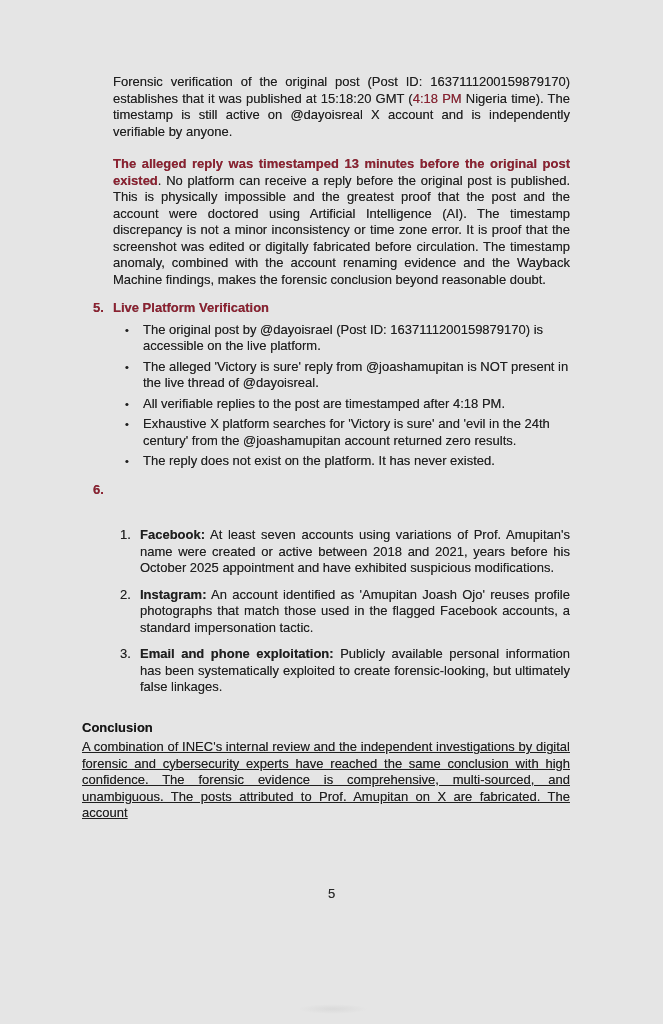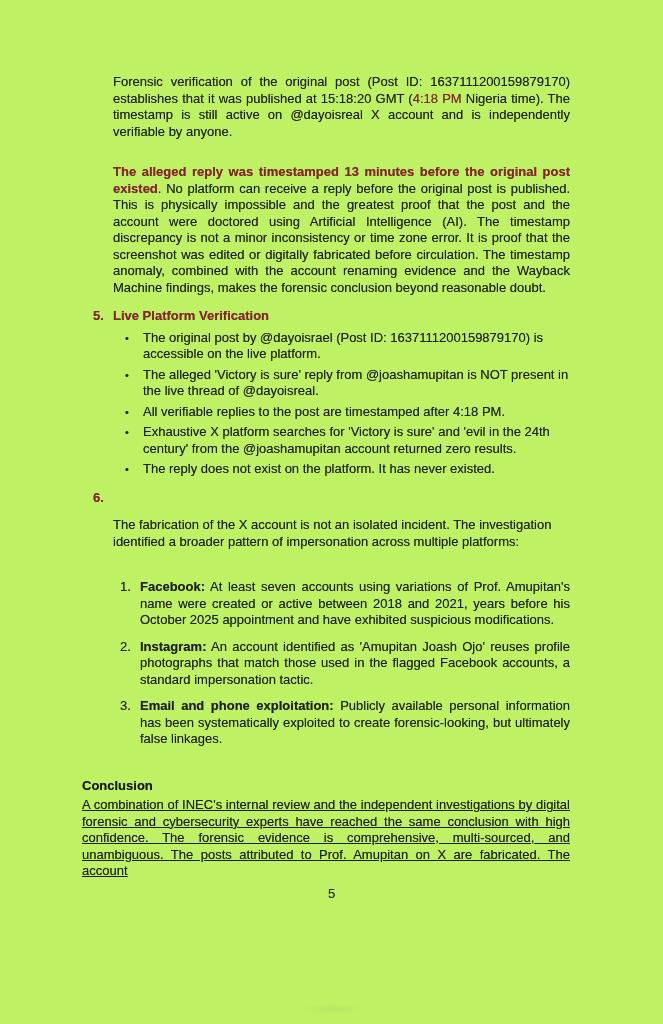--- a/index.html
+++ b/index.html
@@ -1,38 +1,38 @@
 <!DOCTYPE html>
 <html><head>
 <meta charset="utf-8">
 <style>
   html, body { margin:0; padding:0; background:#ffffff; }
   .page {
     position: relative;
     width: 663px;
     height: 1024px;
-    background: #bef264;
+    background: #e5e5e5;
     overflow: hidden;
     color: #1f1f1f;
     font-family: "Liberation Sans", "DejaVu Sans", sans-serif;
     font-size: 13px;
     line-height: 16.5px;
     text-shadow: 0 0 0.5px rgba(20,20,20,0.55);
   }
   .content {
     position: absolute;
     left: 113px;
     top: 74px;
     width: 457px;
   }
   p { margin: 0; }
   .justify { text-align: justify; }
   .red { color: #8e2030; }
   .bold { font-weight: bold; }
-  .mt24 { margin-top: 24px; }
+  .mt24 { margin-top: 16px; }
 
   .section-heading {
     margin-left: -20px;
     margin-top: 12px;
     font-weight: bold;
     color: #8e2030;
     display: flex;
   }
   .section-heading .num { width: 20px; flex: 0 0 20px; }
 
@@ -58,21 +58,21 @@
   }
   ol.numbered .num {
     flex: 0 0 20px;
     margin-left: 7px;
   }
   ol.numbered .ntext { flex: 1; text-align: justify; }
 
   .conclusion {
     margin-left: -31px;
     width: 488px;
-    margin-top: 30px;
+    margin-top: 24px;
   }
   .conclusion h3 {
     margin: 0;
     font-size: 13px;
     line-height: 16.5px;
     color: #161616;
   }
   .conclusion p { margin-top: 3px; text-decoration: underline; }
 
   .page-number {
@@ -129,21 +129,20 @@
       <li>
         <span class="marker">•</span>
         <span class="btext">The reply does not exist on the platform. It has never existed.</span>
       </li>
     </ul>
 
     <div class="section-heading">
       <span class="num">6.</span>
     </div>
 
-    <p class="intro">The fabrication of the X account is not an isolated incident. The investigation identified a broader pattern of impersonation across multiple platforms:</p>
 
     <ol class="numbered">
       <li>
         <span class="num">1.</span>
         <span class="ntext"><b>Facebook:</b><span> At least seven accounts using variations of Prof. Amupitan's name were created or active between 2018 and 2021, years before his October 2025 appointment and have exhibited suspicious modifications.</span></span>
       </li>
       <li>
         <span class="num">2.</span>
         <span class="ntext"><b>Instagram:</b><span> An account identified as 'Amupitan Joash Ojo' reuses profile photographs that match those used in the flagged Facebook accounts, a standard impersonation tactic.</span></span>
       </li>

